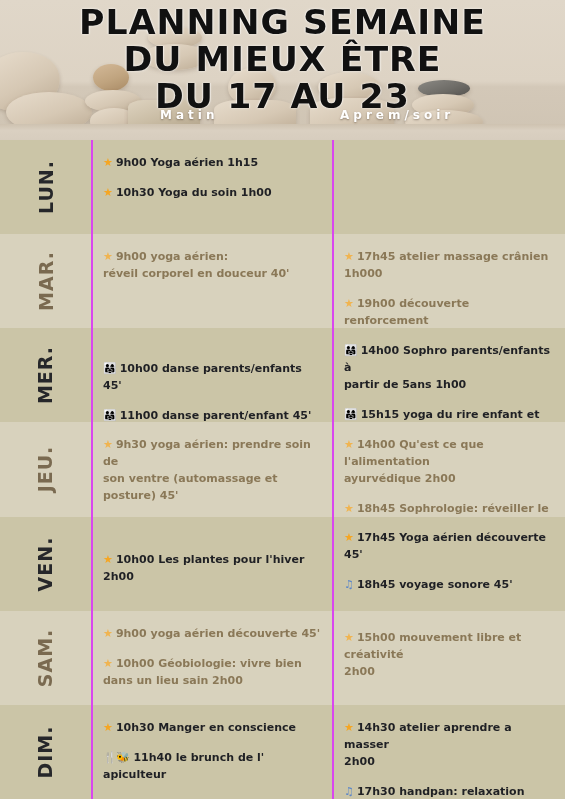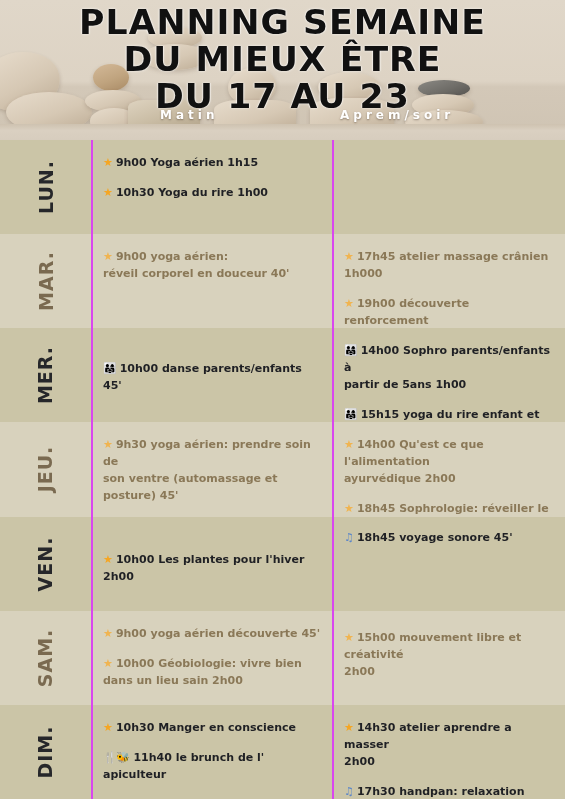--- a/index.html
+++ b/index.html
@@ -205,21 +205,21 @@
     </div>
   </div>
 
   <div class="grid" id="grid">
       <div class="row dark r-lun" style="height: 94.14px;">
         <div class="daycell">
           <div class="daylabel">LUN.</div>
         </div>
         <div class="colcell morning">
           <div class="entry"><span class="ic star">★</span><span>9h00 Yoga aérien 1h15</span></div>
-          <div class="entry"><span class="ic star">★</span><span>10h30 Yoga du rire 1h00</span></div>
+          <div class="entry"><span class="ic star">★</span><span>10h30 Yoga du soin 1h00</span></div>
         </div>
         <div class="colcell afternoon">
         </div>
       </div>
       <div class="row light r-mar" style="height: 94.14px;">
         <div class="daycell">
           <div class="daylabel">MAR.</div>
         </div>
         <div class="colcell morning">
           <div class="entry"><span class="ic star">★</span><span>9h00 yoga aérien:<br>réveil corporel en douceur 40'</span></div>
@@ -228,20 +228,21 @@
           <div class="entry"><span class="ic star">★</span><span>17h45 atelier massage crânien<br>1h000</span></div>
           <div class="entry"><span class="ic star">★</span><span>19h00 découverte renforcement<br>musculaire aérien 1h00</span></div>
         </div>
       </div>
       <div class="row dark r-mer" style="height: 94.14px;">
         <div class="daycell">
           <div class="daylabel">MER.</div>
         </div>
         <div class="colcell morning">
           <div class="entry"><span class="ic">👨‍👩‍👧</span><span>10h00 danse parents/enfants 45'</span></div>
+          <div class="entry"><span class="ic">👨‍👩‍👧</span><span>11h00 danse parent/enfant 45'</span></div>
         </div>
         <div class="colcell afternoon">
           <div class="entry"><span class="ic">👨‍👩‍👧</span><span>14h00 Sophro parents/enfants à<br>partir de 5ans 1h00</span></div>
           <div class="entry"><span class="ic">👨‍👩‍👧</span><span>15h15 yoga du rire enfant et ou<br>parents/enfants à partir de 8ans 45'</span></div>
         </div>
       </div>
       <div class="row light r-jeu" style="height: 94.14px;">
         <div class="daycell">
           <div class="daylabel">JEU.</div>
         </div>
@@ -255,20 +256,21 @@
         </div>
       </div>
       <div class="row dark r-ven" style="height: 94.14px;">
         <div class="daycell">
           <div class="daylabel">VEN.</div>
         </div>
         <div class="colcell morning">
           <div class="entry"><span class="ic star">★</span><span>10h00 Les plantes pour l'hiver<br>2h00</span></div>
         </div>
         <div class="colcell afternoon">
+          <div class="entry"><span class="ic star">★</span><span>17h45 Yoga aérien découverte 45'</span></div>
           <div class="entry"><span class="ic note">♫</span><span>18h45 voyage sonore 45'</span></div>
         </div>
       </div>
       <div class="row light r-sam" style="height: 94.14px;">
         <div class="daycell">
           <div class="daylabel">SAM.</div>
         </div>
         <div class="colcell morning">
           <div class="entry"><span class="ic star">★</span><span>9h00 yoga aérien découverte 45'</span></div>
           <div class="entry"><span class="ic star">★</span><span>10h00 Géobiologie: vivre bien<br>dans un lieu sain 2h00</span></div>

